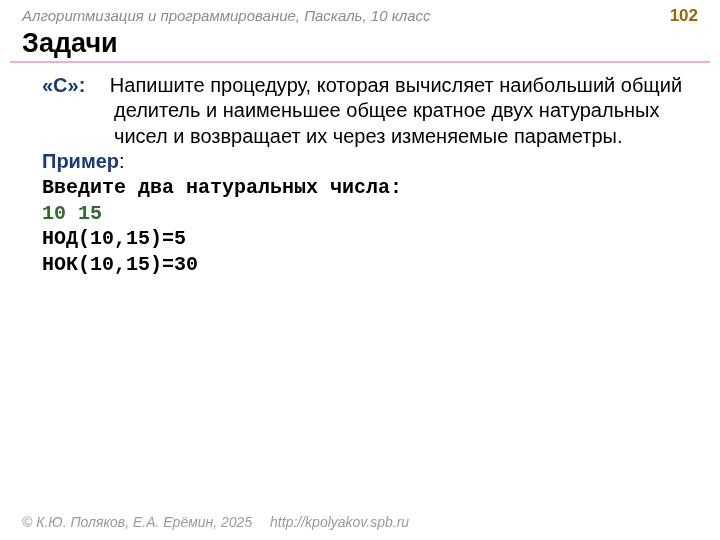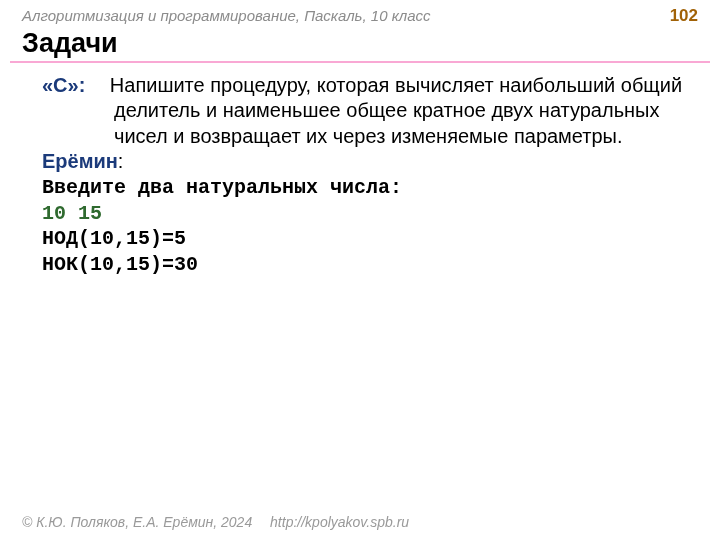--- a/index.html
+++ b/index.html
@@ -94,25 +94,25 @@
 <div class="title">Задачи</div>
 
 <div class="content">
   <div>
     <span class="task-label">«C»:</span>
     <span> </span>
     <span class="task-text"><span class="spacer">«C»: </span><span>Напишите процедуру, которая вычисляет наибольший общий делитель и наименьшее общее кратное двух натуральных чисел и возвращает их через изменяемые параметры.</span></span>
   </div>
 
   <div>
-    <span class="example-label">Ерёмин</span><span>:</span>
+    <span class="example-label">Пример</span><span>:</span>
   </div>
 
   <div class="code"><span>Введите два натуральных числа:</span>
 <span class="input">10 15</span>
 <span>НОД(10,15)=5</span>
 <span>НОК(10,15)=30</span></div>
 </div>
 
 <div class="footer">
-  <span>© К.Ю. Поляков, Е.А. Ерёмин, 2024</span>
+  <span>© К.Ю. Поляков, Е.А. Ерёмин, 2025</span>
   <span class="url">http://kpolyakov.spb.ru</span>
 </div>
 
 </body></html>

